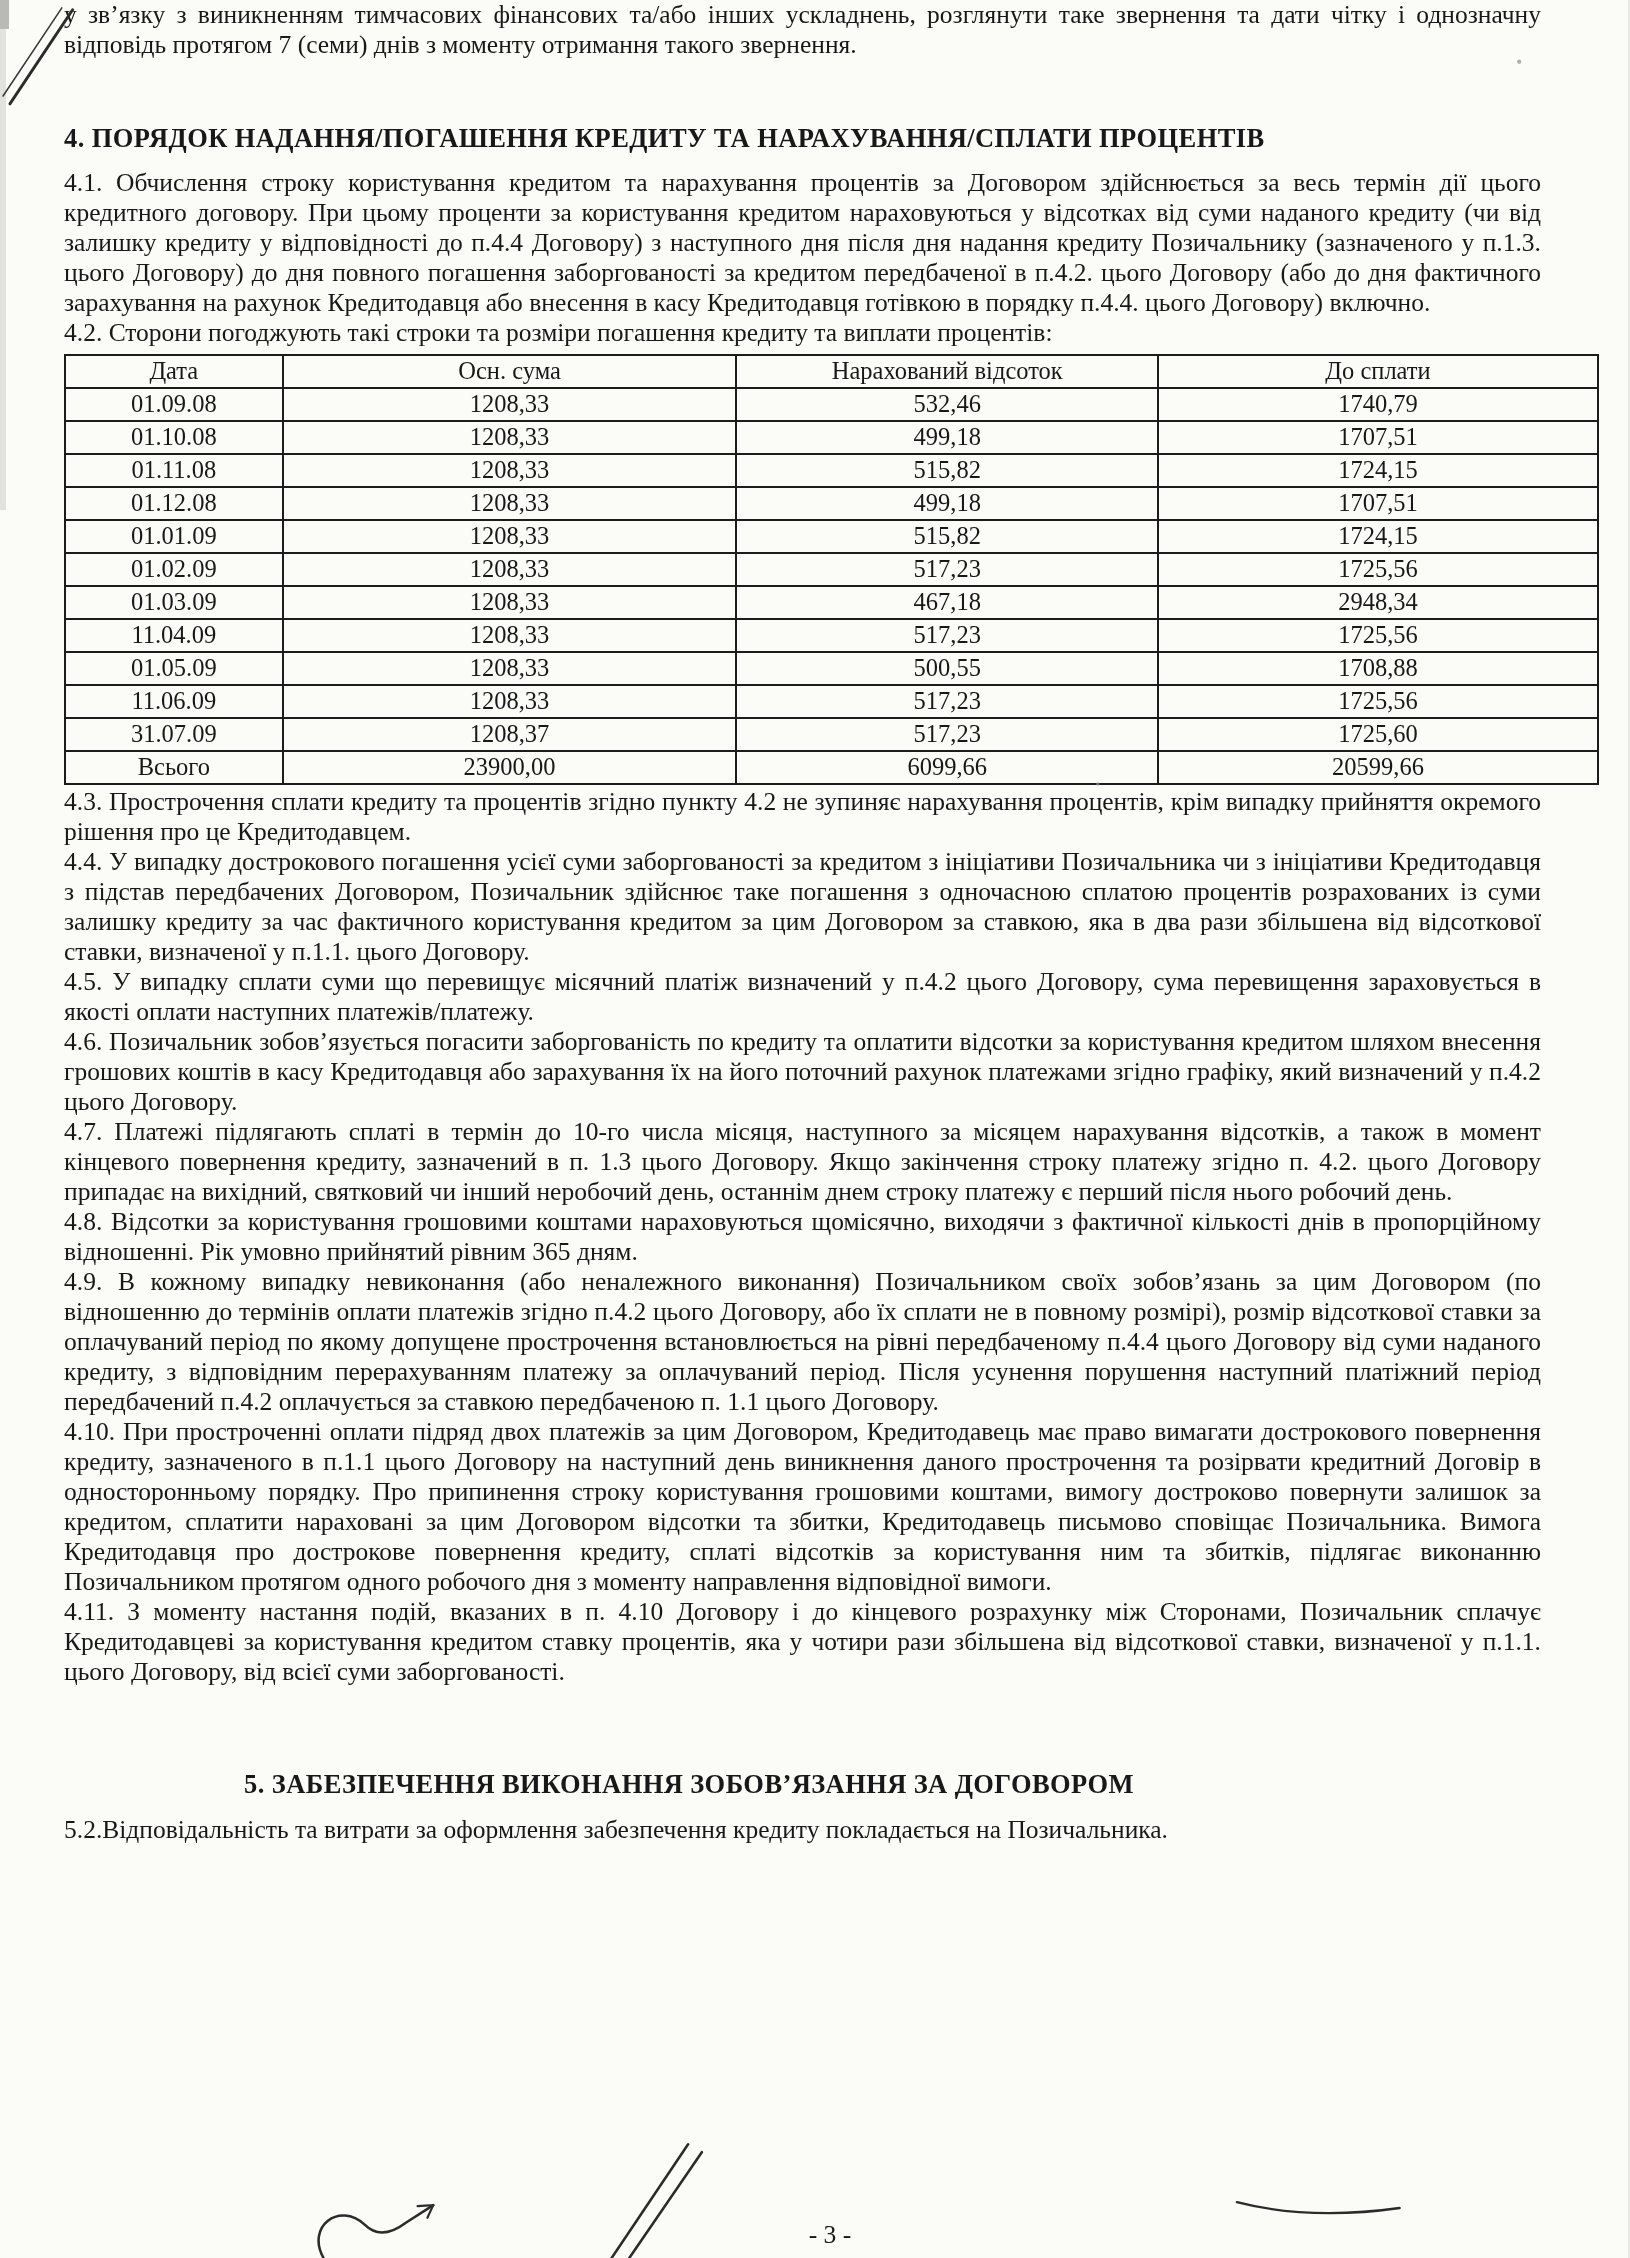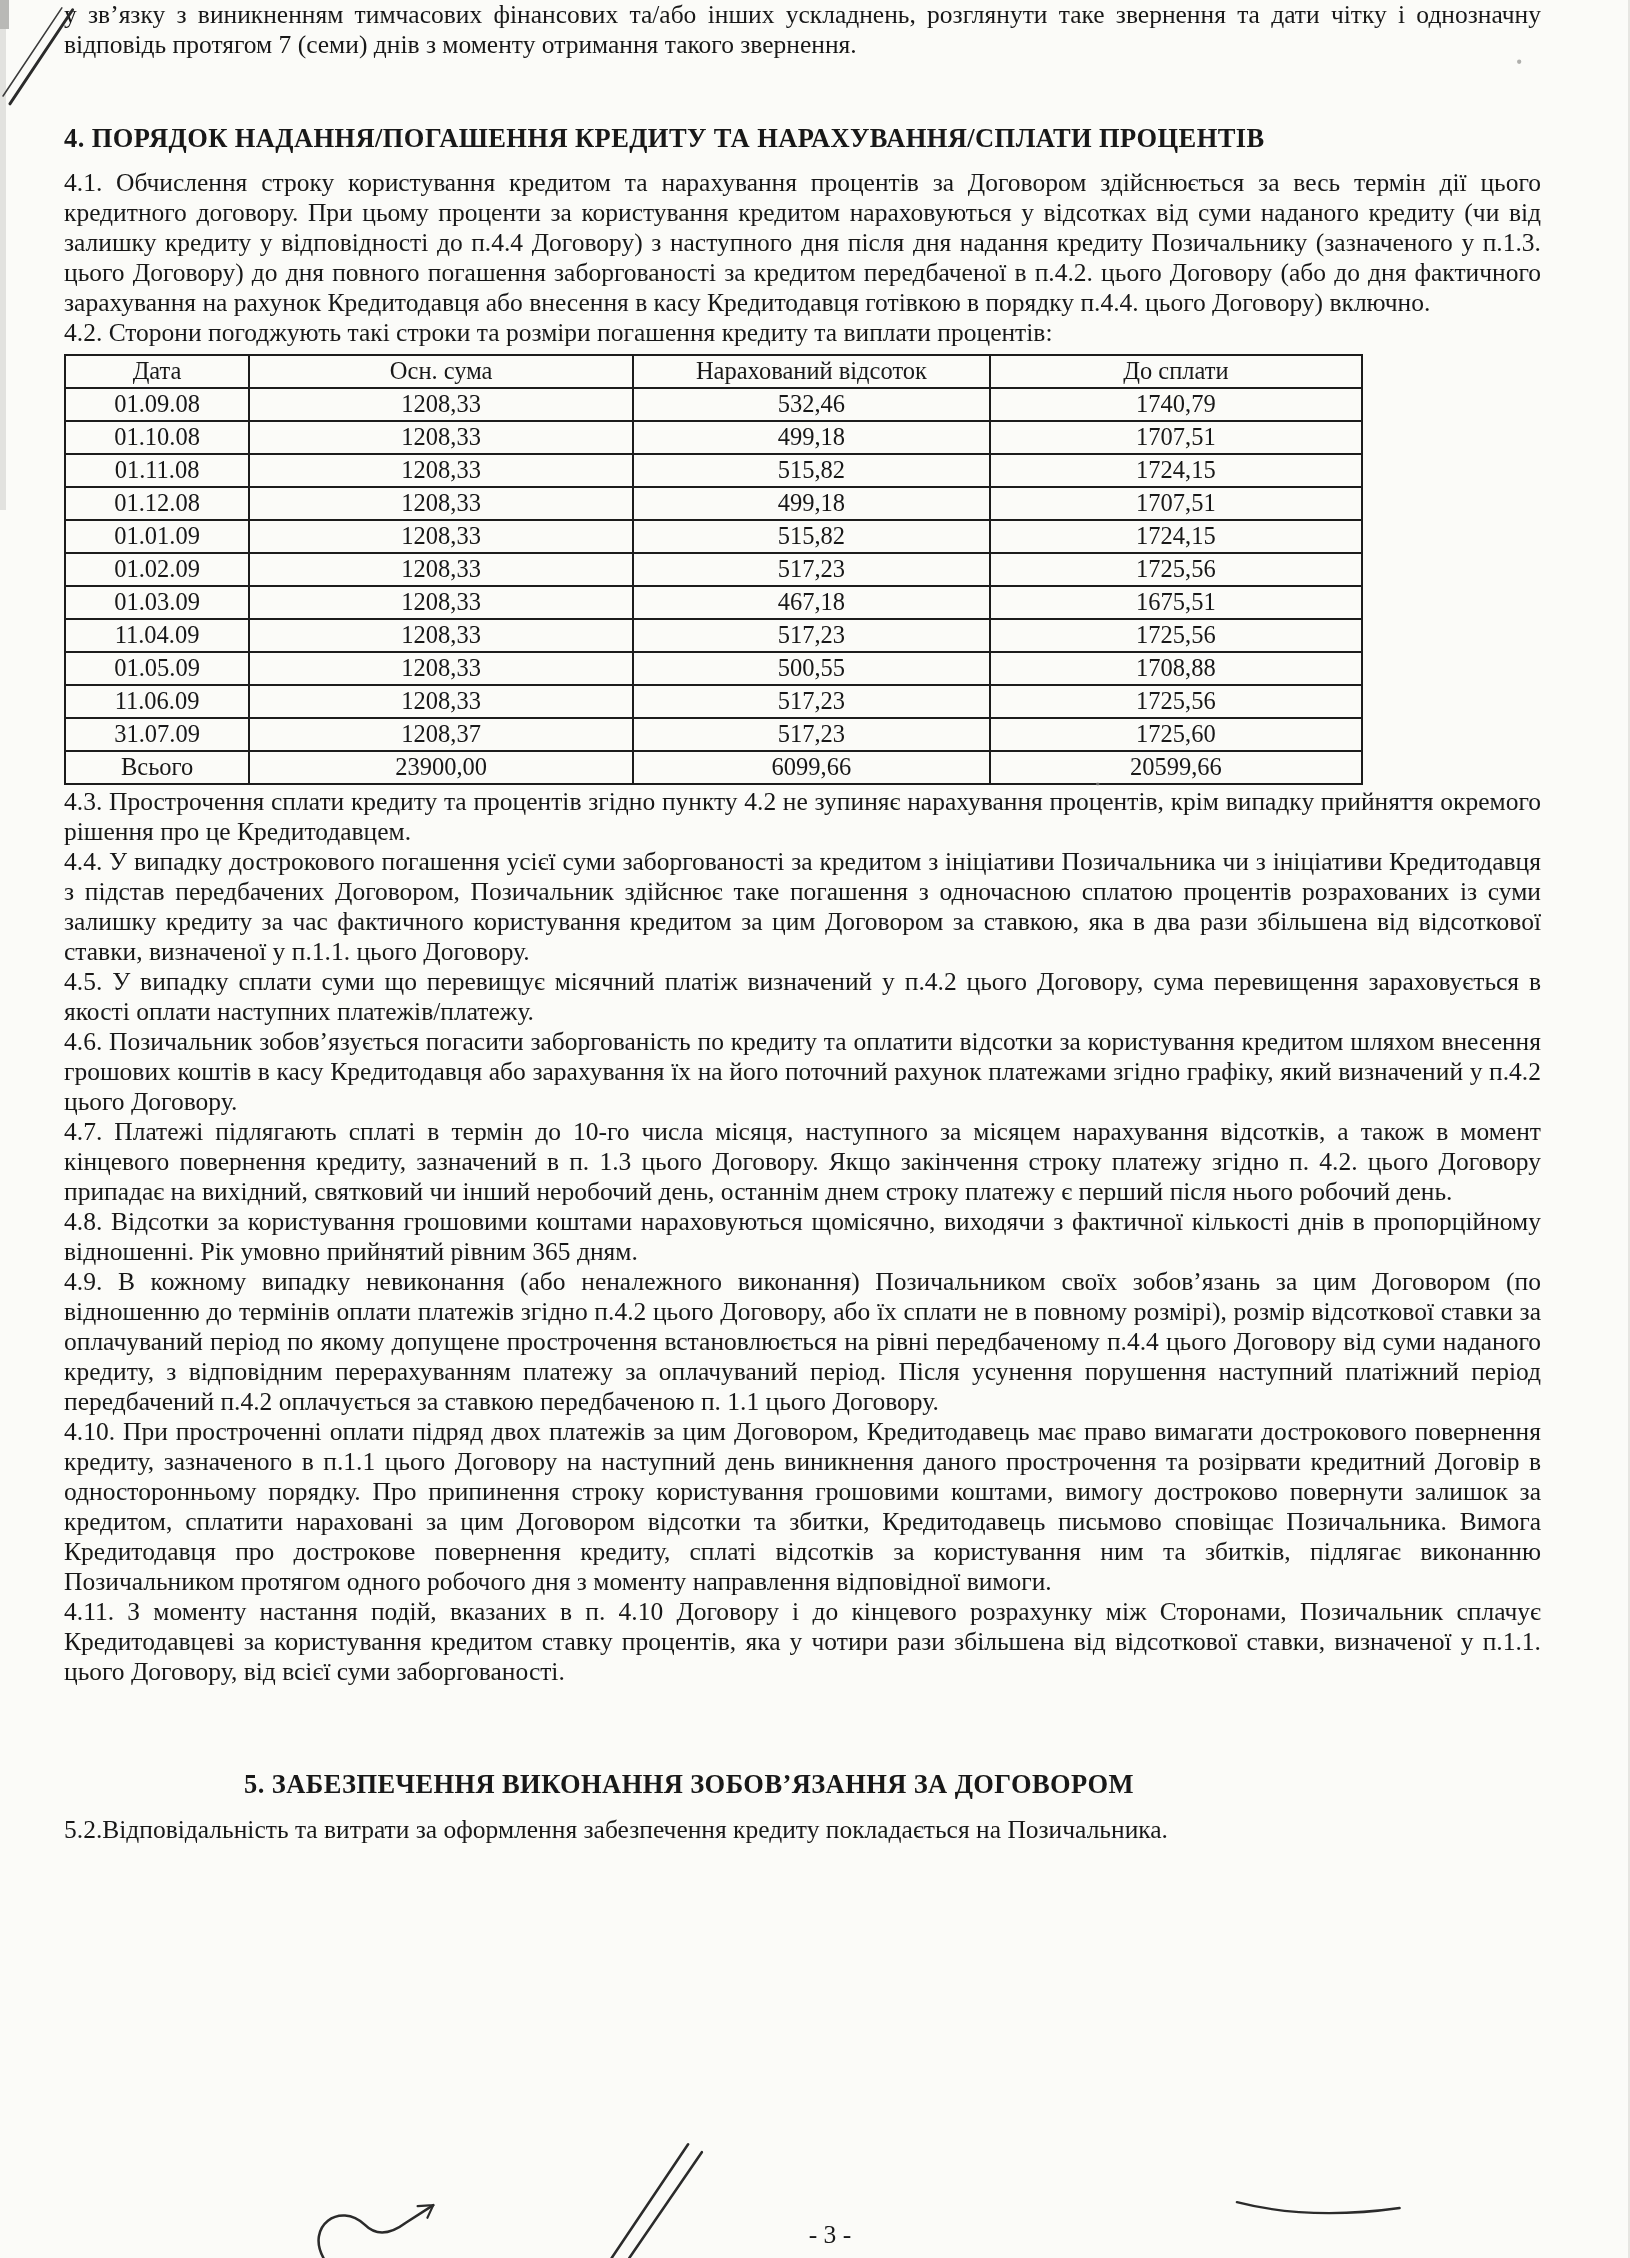--- a/index.html
+++ b/index.html
@@ -25,21 +25,21 @@
     font-size:26.5px;line-height:39px;
     font-weight:bold;
     text-align:center;
     letter-spacing:0.4px;
     white-space:nowrap;
   }
   .sec-heading.h4{padding-right:323px;}
   .sec-heading.h5{margin:78px 0 11.8px 0;padding-right:227px;}
   table.schedule{
     border-collapse:collapse;
-    width:1299px;
+    width:1535px;
     margin:5.9px 0 2px 0;
     font-size:24.5px;
   }
   table.schedule th, table.schedule td{
     border:2px solid #1c1c1c;
     text-align:center;
     font-weight:normal;
     height:31px;
     padding:0 3.9px;
   }
@@ -134,21 +134,21 @@
         <tr>
           <td>01.02.09</td>
           <td>1208,33</td>
           <td>517,23</td>
           <td>1725,56</td>
         </tr>
         <tr>
           <td>01.03.09</td>
           <td>1208,33</td>
           <td>467,18</td>
-          <td>1675,51</td>
+          <td>2948,34</td>
         </tr>
         <tr>
           <td>11.04.09</td>
           <td>1208,33</td>
           <td>517,23</td>
           <td>1725,56</td>
         </tr>
         <tr>
           <td>01.05.09</td>
           <td>1208,33</td>

